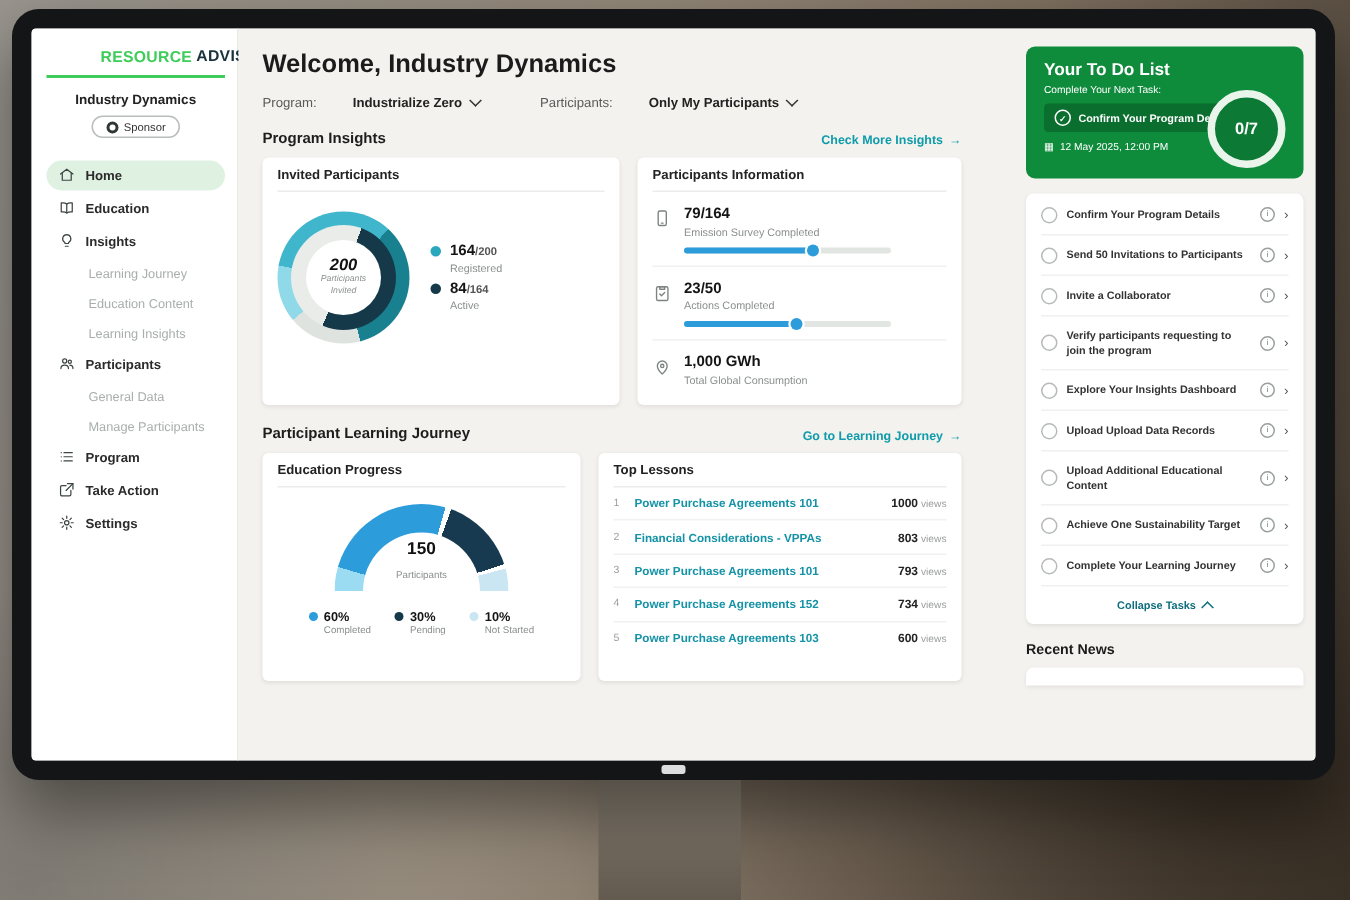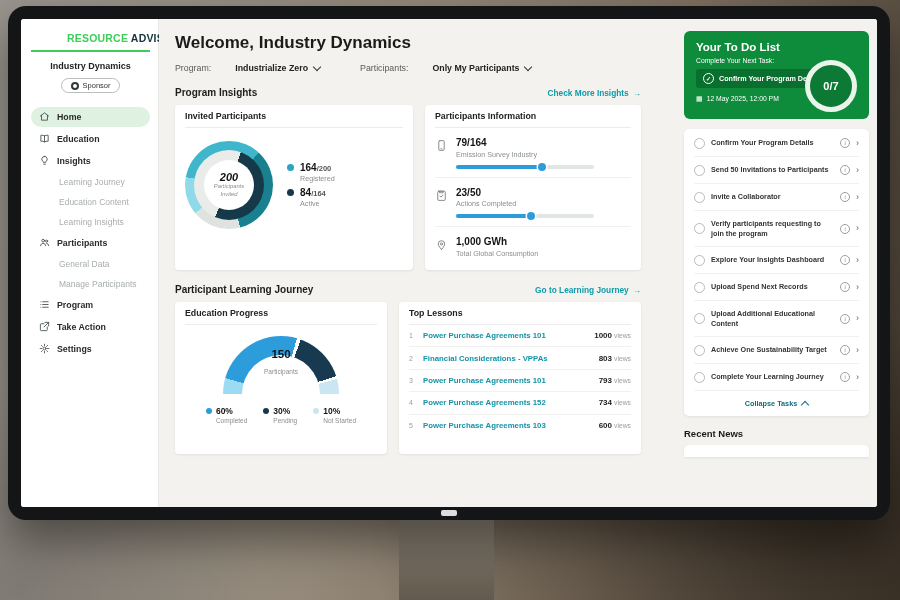--- a/index.html
+++ b/index.html
@@ -74,21 +74,21 @@
   .stat-lbl{font-size:7.2px;color:#8a8f8d;margin-top:1.5px;}
   .bar{width:138px;height:4px;background:#E2E6E3;border-radius:2px;margin-top:6px;}
   .bar-fill{height:100%;background:#2D9CDB;border-radius:2px;position:relative;}
   .bar-fill::after{content:"";position:absolute;right:-2px;top:-2px;width:8px;height:8px;border-radius:50%;background:#2D9CDB;box-shadow:0 0 0 1.5px #fff;}
 
   .gauge-wrap{display:flex;flex-direction:column;align-items:center;padding-top:11px;}
   .gauge{width:116px;height:58px;position:relative;overflow:hidden;}
   .gauge-arc{width:116px;height:116px;border-radius:50%;
     background:conic-gradient(from 270deg,#9BDCF2 0deg 16deg,#2D9CDB 16deg 106deg,#fff 106deg 110deg,#173A50 110deg 162deg,#fff 162deg 165deg,#C9E6F2 165deg 180deg,transparent 180deg 360deg);}
   .gauge-hole{position:absolute;left:19px;top:19px;width:78px;height:78px;border-radius:50%;background:#fff;}
-  .gauge-center{position:absolute;left:0;right:0;bottom:16px;text-align:center;}
+  .gauge-center{position:absolute;left:0;right:0;bottom:4px;text-align:center;}
   .gauge-center b{display:block;font-size:11.5px;color:#111;}
   .gauge-center span{font-size:6.5px;color:#8a8f8d;}
   .edu-legend{display:flex;gap:16px;margin-top:12px;justify-content:center;}
   .edu-li{display:flex;gap:4px;align-items:flex-start;}
   .edu-li .dot{width:6px;height:6px;margin-top:1.5px;}
   .edu-val{font-size:8.5px;font-weight:bold;color:#141414;}
   .edu-lbl{font-size:6.5px;color:#8a8f8d;margin-top:1px;}
 
   .lesson{display:flex;align-items:center;gap:7px;padding:6.2px 0;border-bottom:1px solid #f1f1ef;}
   .lesson:last-child{border-bottom:none;}
@@ -257,21 +257,21 @@
 
           <div class="card pinfo">
             <div class="card-title">Participants Information</div>
             <div class="stat">
               <svg viewBox="0 0 24 24">
                   <rect x="7" y="3" width="10" height="18" rx="2"></rect>
                   <path d="M11 18h2"></path>
                 </svg>
               <div>
                 <div class="stat-val">79/164</div>
-                <div class="stat-lbl">Emission Survey Industry</div>
+                <div class="stat-lbl">Emission Survey Completed</div>
                 <div class="bar">
                     <div class="bar-fill" style="width: 64%;"></div>
                   </div>
               </div>
             </div>
             <div class="stat">
               <svg viewBox="0 0 24 24">
                   <rect x="5" y="4" width="14" height="17" rx="2"></rect>
                   <path d="M9 4h6v3H9z"></path>
                   <path d="M9 13l2 2 4-4"></path>
@@ -418,21 +418,21 @@
             <span class="task-chev">›</span>
           </div>
           <div class="task">
             <span class="task-check"></span>
             <span class="task-label">Explore Your Insights Dashboard</span>
             <span class="info-ic">i</span>
             <span class="task-chev">›</span>
           </div>
           <div class="task">
             <span class="task-check"></span>
-            <span class="task-label">Upload Spend Next Records</span>
+            <span class="task-label">Upload Upload Data Records</span>
             <span class="info-ic">i</span>
             <span class="task-chev">›</span>
           </div>
           <div class="task">
             <span class="task-check"></span>
             <span class="task-label">Upload Additional Educational Content</span>
             <span class="info-ic">i</span>
             <span class="task-chev">›</span>
           </div>
           <div class="task">

